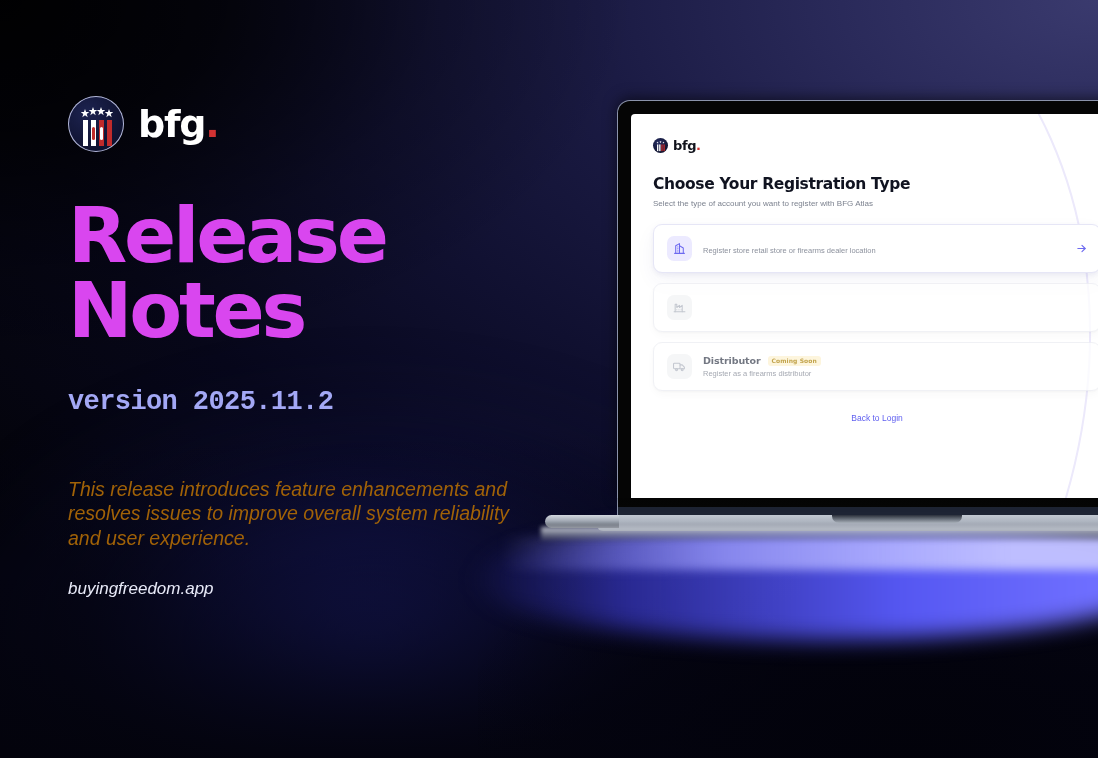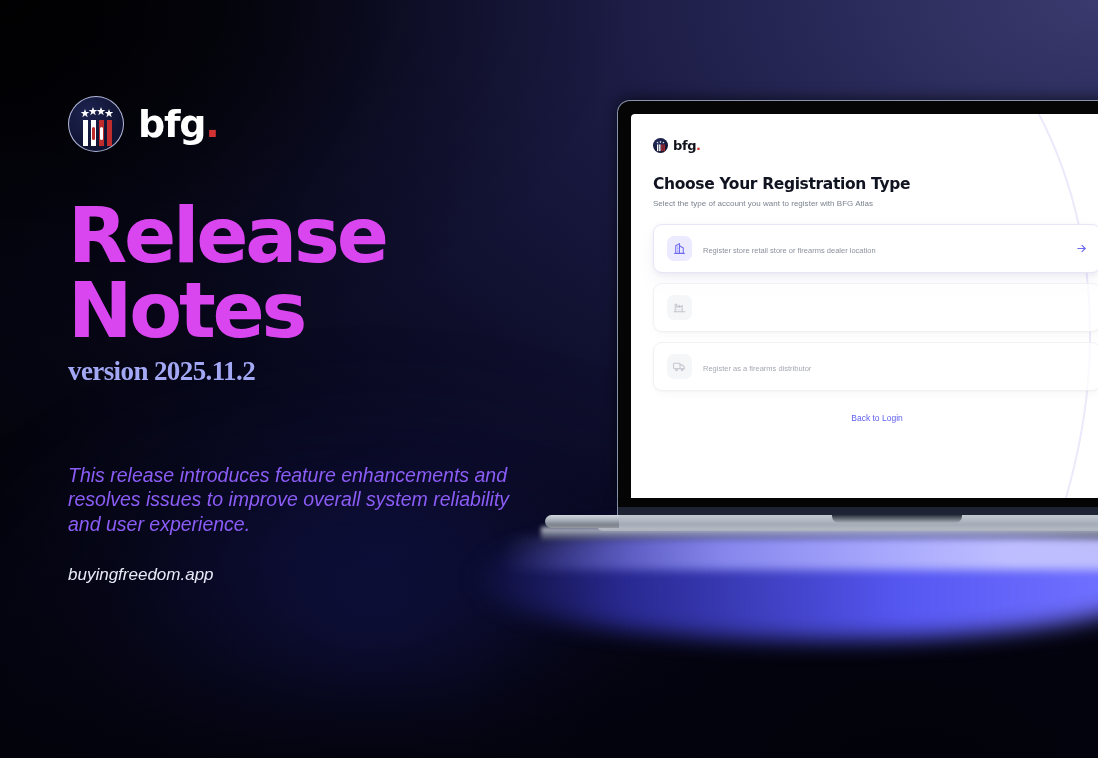--- a/index.html
+++ b/index.html
@@ -71,29 +71,29 @@
   .brand-dot { color:#d23232; }
 
   #headline {
     margin-top:46px;
     font-size:77px; line-height:0.98; font-weight:800;
     letter-spacing:-3.2px;
     color:#d946ef;
     font-family:"DejaVu Sans", sans-serif;
   }
   #version {
-    margin-top:7px;
+    margin-top:38px;
     font-size:27px; font-weight:700; letter-spacing:-0.6px;
     color:#a3a8f5;
-    font-family:Liberation Serif, serif;
+    font-family:Liberation Mono, monospace;
   }
   #description {
-    margin-top:76px;
+    margin-top:60px;
     font-size:19.5px; line-height:1.25;
-    font-style:italic; color:#8b5cf6;
+    font-style:italic; color:#a16207;
     max-width:450px;
     font-family:"Liberation Sans", sans-serif;
   }
   #site-url {
     margin-top:29px;
     font-size:17px; font-style:italic; color:#e8eaf8;
     font-family:"Liberation Sans", sans-serif;
   }
 
   
@@ -323,20 +323,24 @@
           <div class="card muted">
             <div class="card-icon grey">
               <svg width="13" height="13" viewBox="0 0 24 24" fill="none" stroke="currentColor" stroke-width="1.9" stroke-linecap="round" stroke-linejoin="round">
                 <rect x="1" y="6" width="12" height="10" rx="1.5"></rect>
                 <path d="M13 9h4l4 4v3h-8"></path>
                 <circle cx="6.5" cy="18" r="1.8"></circle>
                   <circle cx="17" cy="18" r="1.8"></circle>
               </svg>
             </div>
             <div class="card-body">
+              <div class="card-title-row">
+                <span class="card-title muted">Distributor</span>
+                <span class="badge">Coming Soon</span>
+              </div>
               <div class="card-desc">Register as a firearms distributor</div>
             </div>
           </div>
 
         </div>
 
         <div class="back-link">Back to Login</div>
       </div>
     </div>
   </div>

